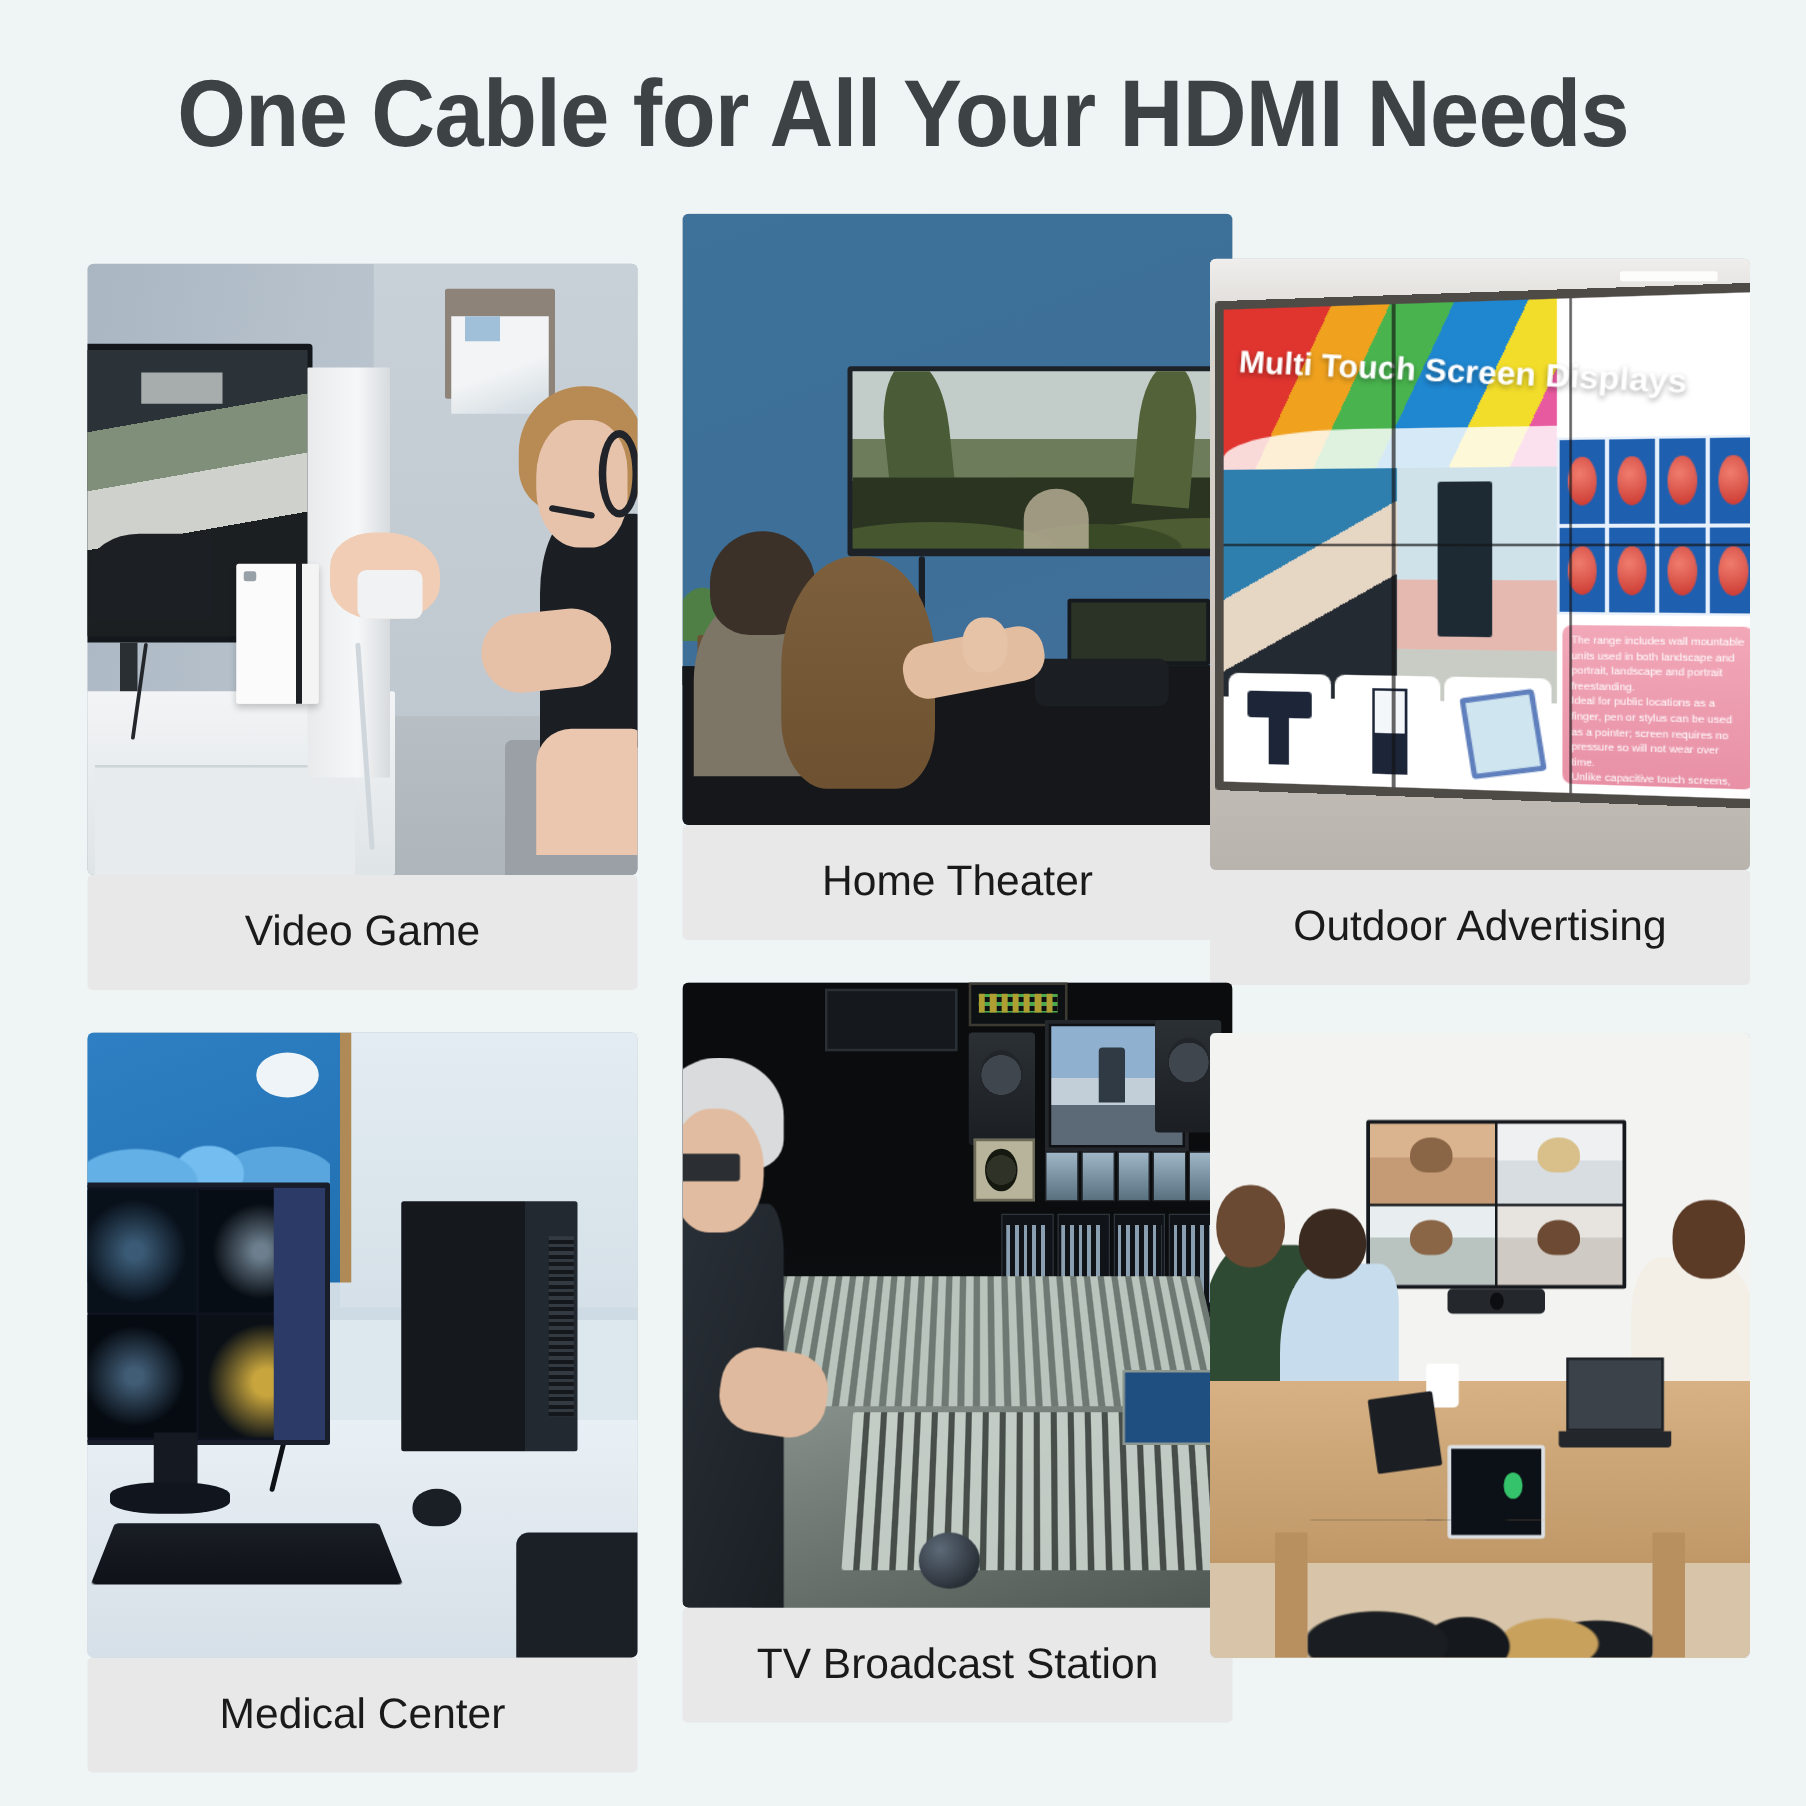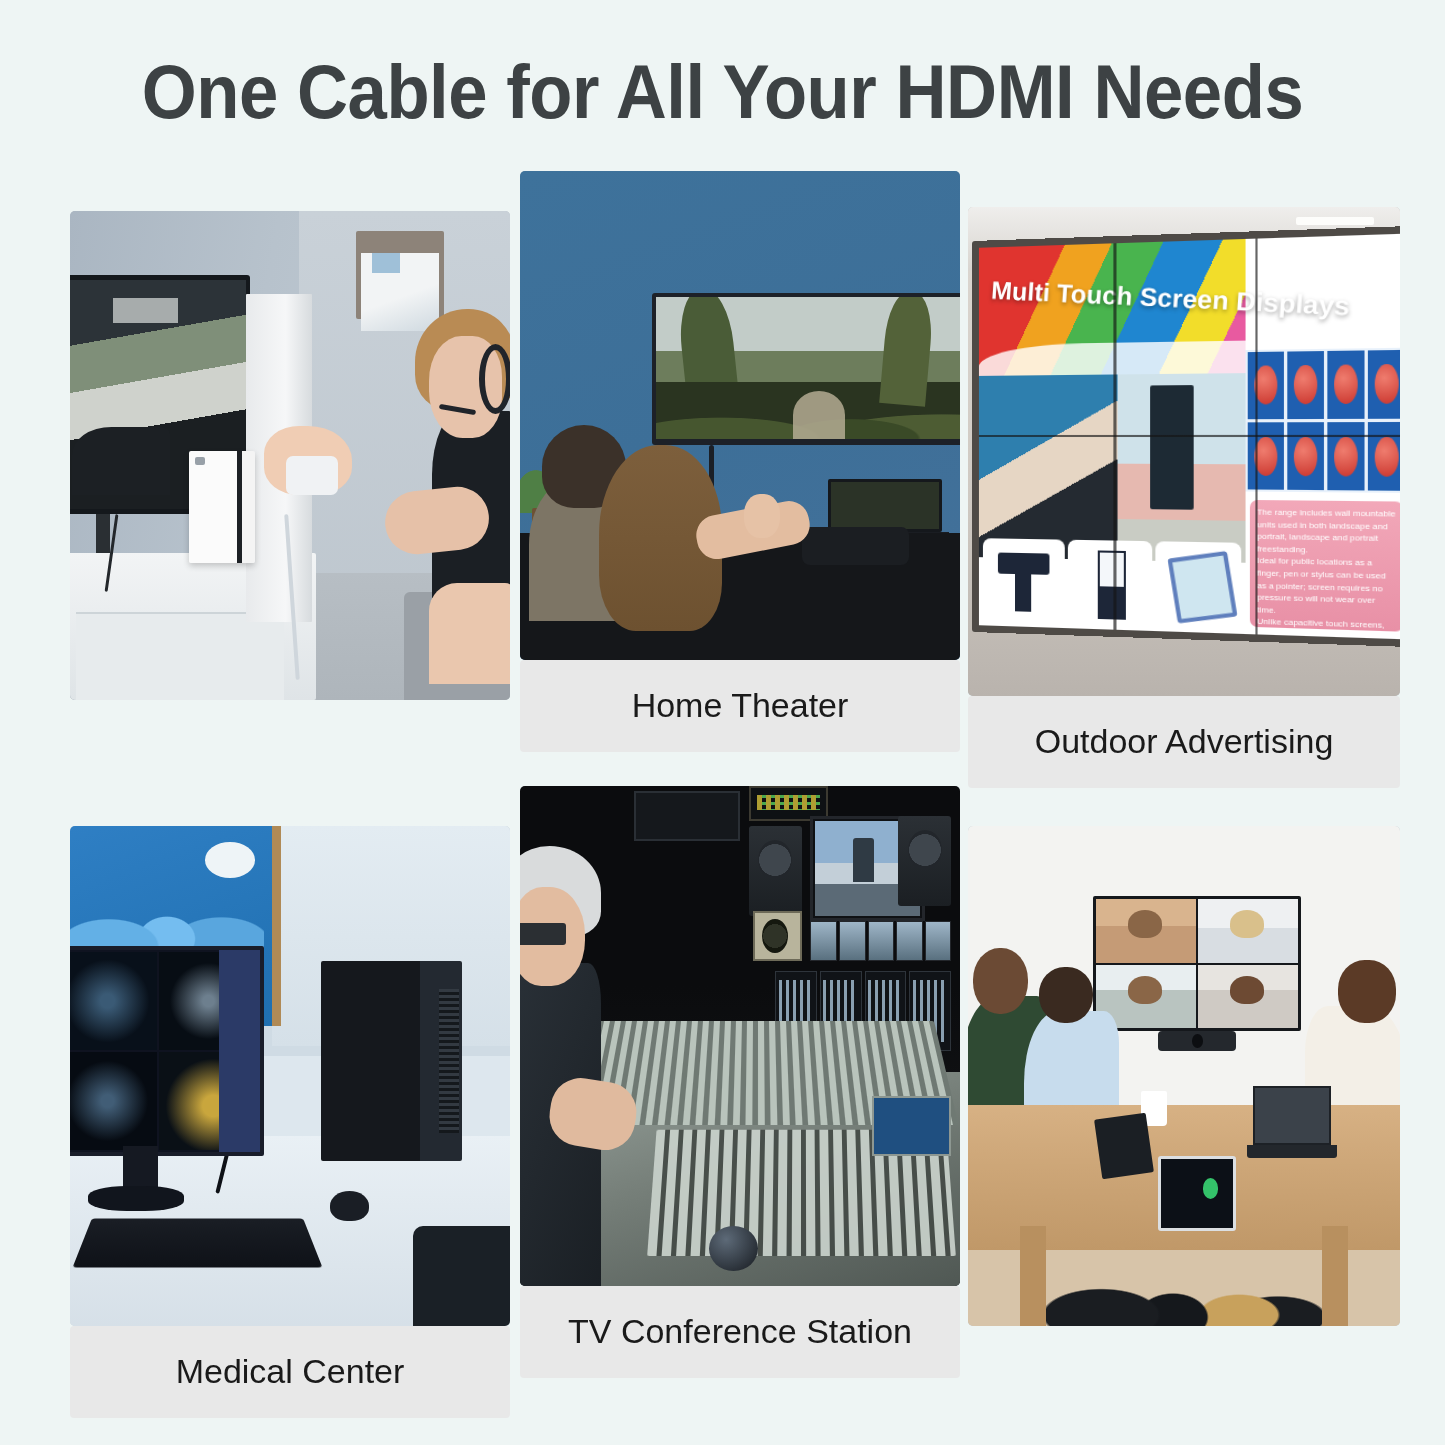--- a/index.html
+++ b/index.html
@@ -40,21 +40,21 @@
     text-align: center;
     color: #1a1a1a;
     font-size: 34px;
     line-height: 1;
     padding: 28px 6px 30px;
     white-space: nowrap;
   }
 
   
   .col-a { left: 70px;  width: 440px; }
-  .col-b { left: 520px; width: 440px; }
+  .col-b { left: 546px; width: 440px; }
   .col-c { left: 968px; width: 432px; }
 
   .row-1a { top: 211px; }  .row-1a .photo { height: 489px; }
   .row-1b { top: 171px; }  .row-1b .photo { height: 489px; }
   .row-1c { top: 207px; }  .row-1c .photo { height: 489px; }
 
   .row-2a { top: 826px; }  .row-2a .photo { height: 500px; }
   .row-2b { top: 786px; }  .row-2b .photo { height: 500px; }
   .row-2c { top: 826px; }  .row-2c .photo { height: 500px; }
 
@@ -271,20 +271,21 @@
             <div class="vg-hair"></div>
             <div class="vg-head"></div>
             <div class="vg-hs"></div>
             <div class="vg-mic"></div>
             <div class="vg-arm"></div>
           </div>
           <div class="vg-hand"></div>
           <div class="vg-ctrl"></div>
         </div>
       </div>
+      <div class="caption">Video Game</div>
     </div>
 
     <div class="card col-b row-1b">
       <div class="photo">
         <div class="sc">
           <div class="ht-wall"></div>
           <div class="ht-shelf"></div>
           <div class="ht-plant">
               <b></b>
               <i></i>
@@ -430,21 +431,21 @@
           <div class="tb-ball"></div>
           <div class="tb-man">
             <div class="tb-body"></div>
             <div class="tb-hair"></div>
             <div class="tb-face"></div>
             <div class="tb-glass"></div>
             <div class="tb-arm"></div>
           </div>
         </div>
       </div>
-      <div class="caption">TV Conference Station</div>
+      <div class="caption">TV Broadcast Station</div>
     </div>
 
     <div class="card col-c row-2c">
       <div class="photo">
         <div class="sc">
           <div class="vc-room"></div>
           <div class="vc-tv">
             <div class="vc-grid">
                 <div></div>
                 <div></div>

